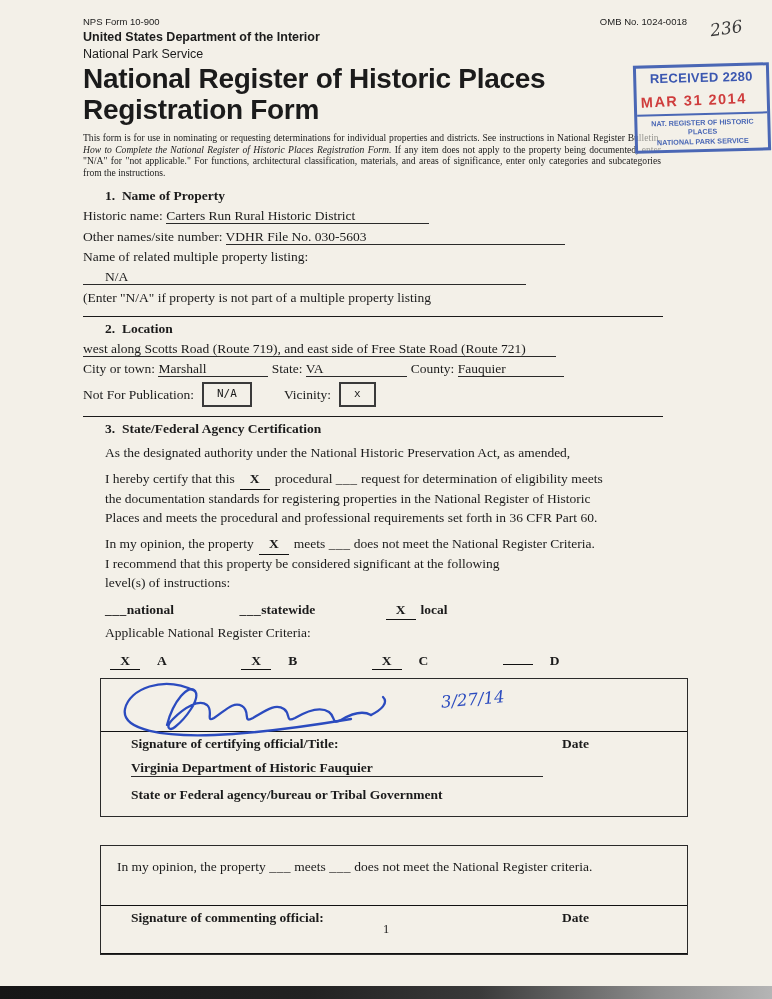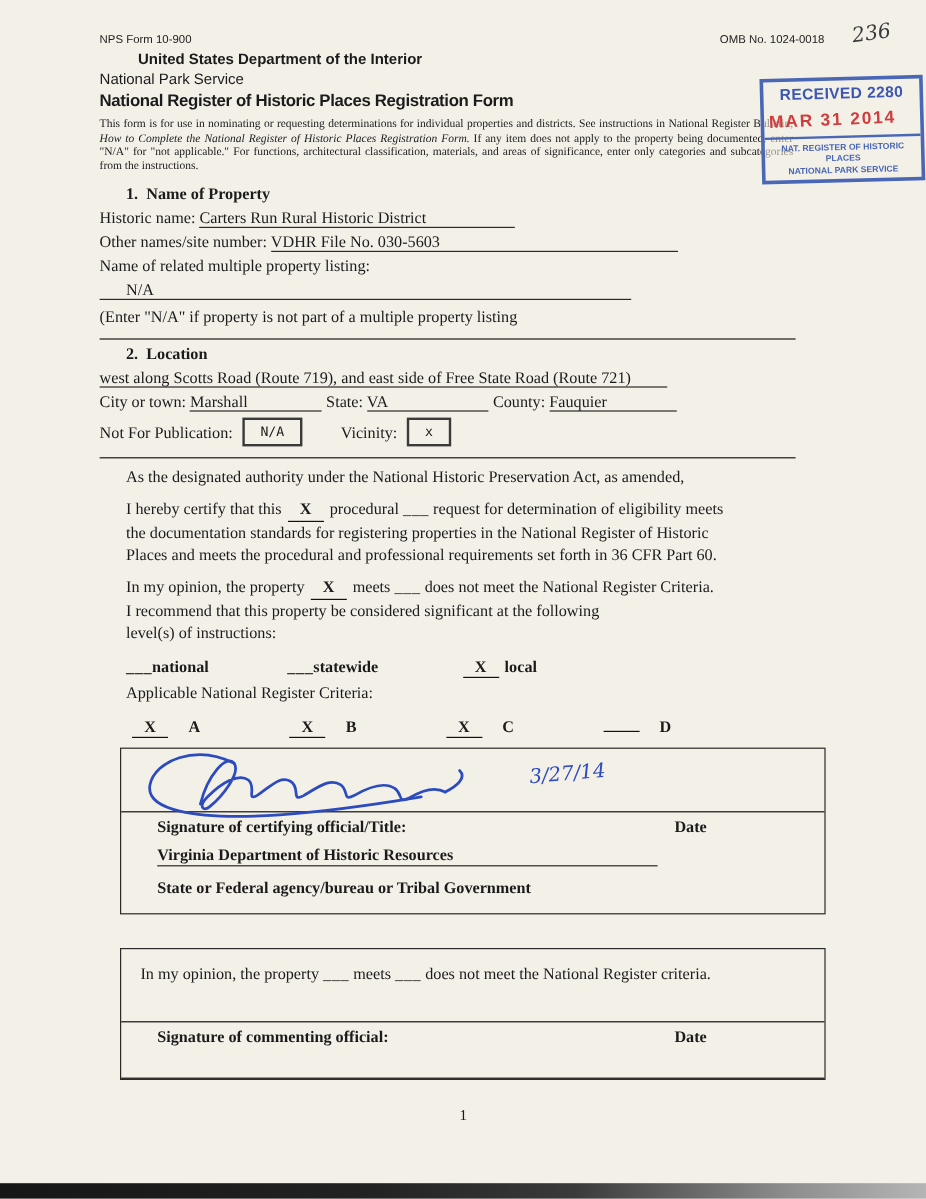--- a/index.html
+++ b/index.html
@@ -10,41 +10,41 @@
   }
   .page{
     position:relative;
     width:772px;height:999px;
     background:#f3f0e8;
     overflow:hidden;
     color:#1b1b1b;
   }
   .content{
     position:relative;
-    padding:28px 85px 0 83px;
+    padding:16px 85px 0 83px;
     font-size:13.5px;
     line-height:1.3;
   }
   
   .top-row{
     display:flex;justify-content:space-between;
     font-family:"Liberation Sans", sans-serif;
     font-size:9.5px;
   }
   .dept{
     font-family:"Liberation Sans", sans-serif;
-    font-size:12.5px;font-weight:bold;margin-top:1px;margin-left:32px;
+    font-size:12.5px;font-weight:bold;margin-top:1px;
   }
   .service{
     font-family:"Liberation Sans", sans-serif;
     font-size:12.5px;
   }
   .doc-title{
     font-family:"Liberation Sans", sans-serif;
-    font-size:14px;font-weight:bold;letter-spacing:-0.3px;
+    font-size:28px;font-weight:bold;letter-spacing:-0.3px;
     margin:2px 0 7px 0;line-height:1.1;
   }
   .instructions{
     width:578px;
     font-size:9.6px;line-height:1.2;
     text-align:justify;
     margin:0 0 9px 0;
   }
   
   .handwritten-236{
@@ -233,20 +233,24 @@
     </div>
     <div class="check-row">
       <span>Not For Publication:</span>
       <span class="check-box">N/A</span>
       <span style="margin-left:24px;text-align:center;">Vicinity:</span>
       <span class="check-box">x</span>
     </div>
 
     <hr class="rule">
 
+    <div class="section-heading">
+      <span>3.</span>&nbsp;
+      <span>State/Federal Agency Certification</span>
+    </div>
 
     <p class="cert-para">As the designated authority under the National Historic Preservation Act, as amended,</p>
 
     <p class="cert-para">
       <span>I hereby certify that this</span><span class="mark-x">X</span><span>procedural</span>
       <span class="blank">___</span>
       <span>request for determination of eligibility meets</span><br>
       <span>the documentation standards for registering properties in the National Register of Historic</span><br>
       <span>Places and meets the procedural and professional requirements set forth in 36 CFR Part 60.</span>
     </p>
@@ -284,21 +288,21 @@
           </g>
         </svg>
         <span class="hand-date">3/27/14</span>
       </div>
       <div class="box-line"></div>
       <div class="label-row">
         <span>Signature of certifying official/Title:</span>
         <span>Date</span>
       </div>
       <div>
-        <span class="agency-value">Virginia Department of Historic Resources</span>
+        <span class="agency-value">Virginia Department of Historic Fauquier</span>
       </div>
       <div class="agency-label">State or Federal agency/bureau or Tribal Government</div>
     </div>
 
     <div class="comment-box">
       <p class="comment-opinion">
         <span>In my opinion, the property</span>
         <span class="blank">___</span>
         <span>meets</span>
         <span class="blank">___</span>

